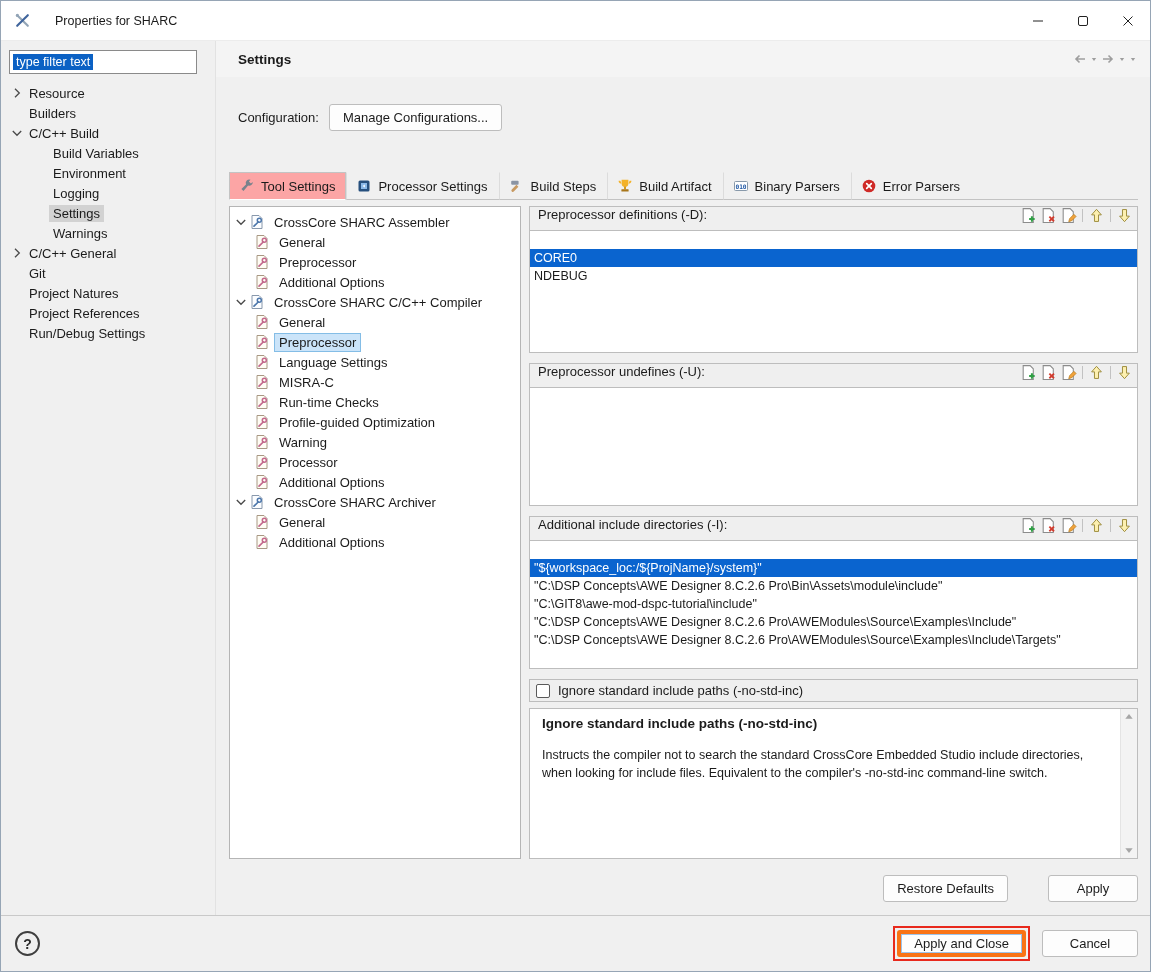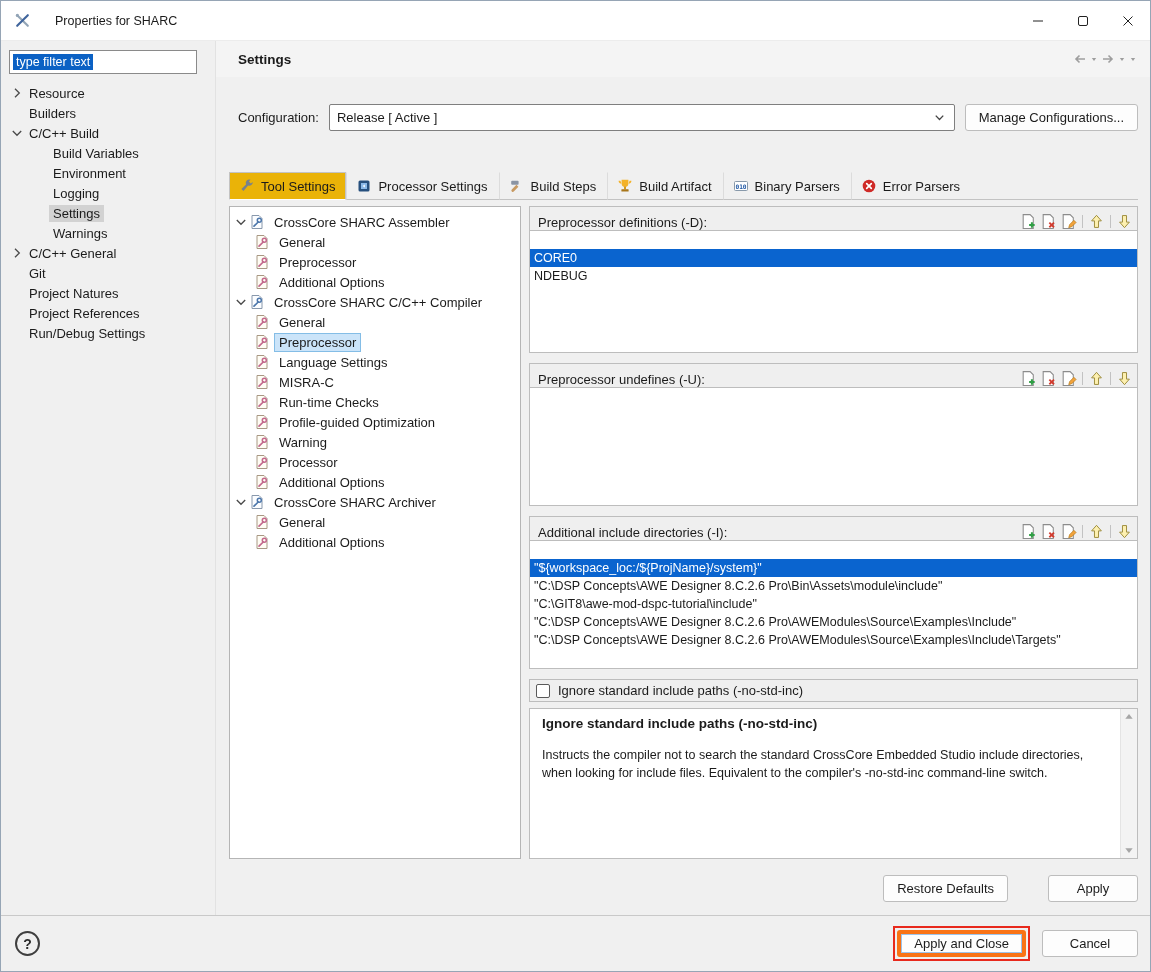--- a/index.html
+++ b/index.html
@@ -38,35 +38,35 @@
   .config-row{flex:none;display:flex;align-items:center;margin:27px 12px 0 22px;gap:10px;}
   .combo{flex:1;height:27px;border:1px solid #7f7f7f;background:#fff;display:flex;align-items:center;justify-content:space-between;padding:0 7px;border-radius:2px;}
   .combo svg{width:15px;height:15px;}
   .btn{height:27px;border:1px solid #bdbdbd;background:#fdfdfd;border-radius:3px;font-size:13px;padding:0 13px;font-family:inherit;color:#1b1b1b;white-space:nowrap;}
   .btn.default{border:4px solid #f97316;box-shadow:inset 0 0 0 1px #9dc3ea;}
 
   
   .tabs{flex:none;display:flex;align-items:flex-end;margin:41px 12px 0 13px;border-bottom:1px solid #c3c3c3;}
   .tab{display:flex;align-items:center;gap:6px;padding:5px 10px 5px 9px;font-size:13px;margin-bottom:-1px;border:1px solid transparent;white-space:nowrap;}
   .tab + .tab{border-left-color:#dcdcdc;align-items:center;}
-  .tab.active{background:#eab308;border:1px solid #c3c3c3;border-bottom-color:#fff;}
+  .tab.active{background:#fca5a5;border:1px solid #c3c3c3;border-bottom-color:#fff;}
   .tab svg{width:16px;height:16px;flex:none;}
 
   
   .tab-content{flex:1;display:flex;gap:8px;margin:6px 12px 0 13px;min-height:0;}
   .tool-tree{width:292px;flex:none;background:#fff;border:1px solid #b5b5b5;padding:5px 0 0 3px;overflow:hidden;}
   .t-item{display:flex;align-items:center;height:20px;white-space:nowrap;}
   .t-item.child{padding-left:21px;}
   .ic{width:16px;height:16px;margin-right:5px;flex:none;}
   .t-label{font-size:13px;padding:1px 4px;}
   .t-item.selected .t-label{background:#cbe4f9;outline:1px solid #84bde6;}
 
   .right-panel{flex:1;display:flex;flex-direction:column;min-width:0;}
   .list-section{margin-bottom:10px;}
-  .ls-head{height:25px;border:1px solid #bdbdbd;background:#efefef;display:flex;align-items:flex-end;justify-content:space-between;padding:0 4px 0 8px;}
+  .ls-head{height:25px;border:1px solid #bdbdbd;background:#efefef;display:flex;align-items:flex-start;justify-content:space-between;padding:0 4px 0 8px;}
   .ls-title{font-size:13px;}
   .ls-tools{display:flex;align-items:center;gap:3px;}
   .ls-tools svg{width:17px;height:17px;}
   .tool-sep{width:1px;height:13px;background:#c2c2c2;margin:0 2px;}
   .ls-list{border:1px solid #bdbdbd;border-top:none;background:#fff;overflow:hidden;padding-top:18px;}
   .ls-list.h-defs{height:122px;}
   .ls-list.h-undefs{height:118px;}
   .ls-list.h-incs{height:128px;}
   .row{height:18px;line-height:18px;font-size:12.5px;padding:0 4px;white-space:nowrap;overflow:hidden;}
   .row.sel{background:#0a64cf;color:#fff;}
@@ -303,26 +303,20 @@
               <use href="#i-dd"></use>
             </svg>
           <svg class="dd">
               <use href="#i-dd"></use>
             </svg>
         </span>
       </div>
 
       <div class="config-row">
         <span>Configuration:</span>
-        <div class="combo">
-          <span>Release  [ Active ]</span>
-          <svg>
-              <use href="#i-combo"></use>
-            </svg>
-        </div>
         <button class="btn">Manage Configurations...</button>
       </div>
 
       <div class="tabs">
         <div class="tab active">
           <svg>
               <use href="#i-wrench"></use>
             </svg>
           <span>Tool Settings</span>
         </div>

